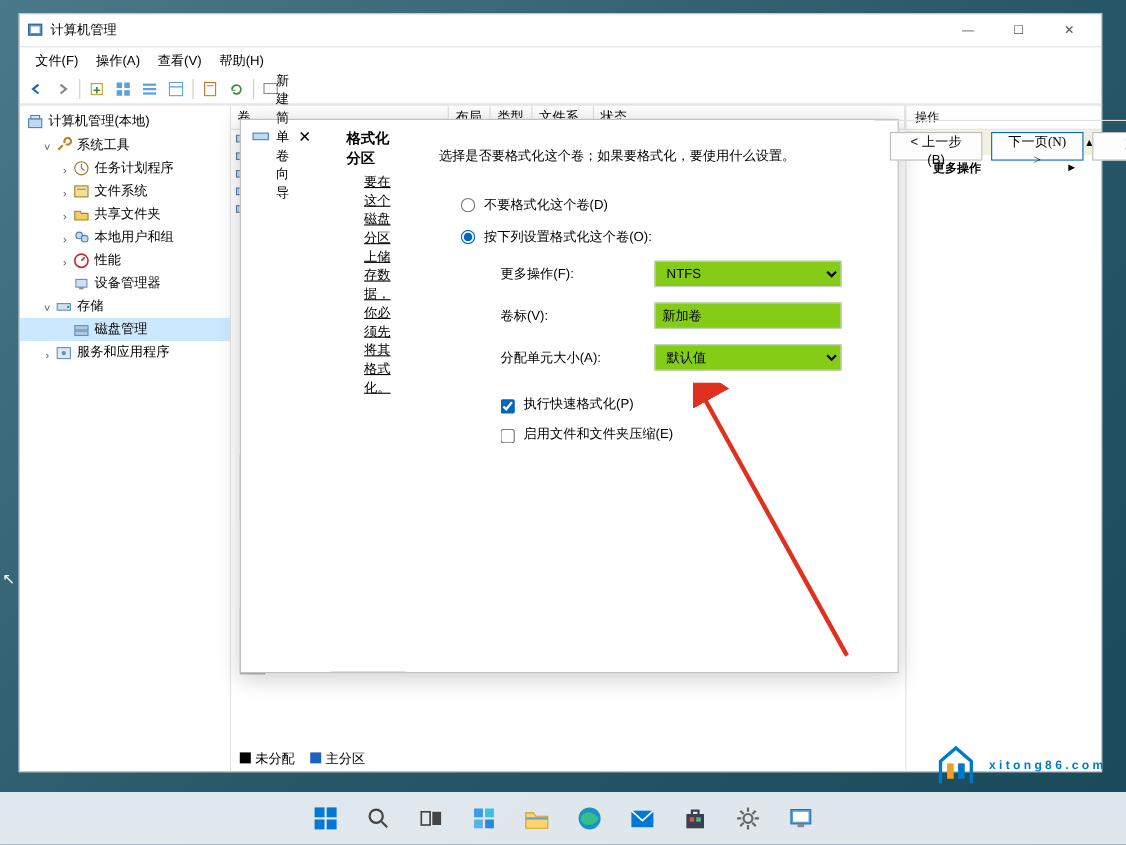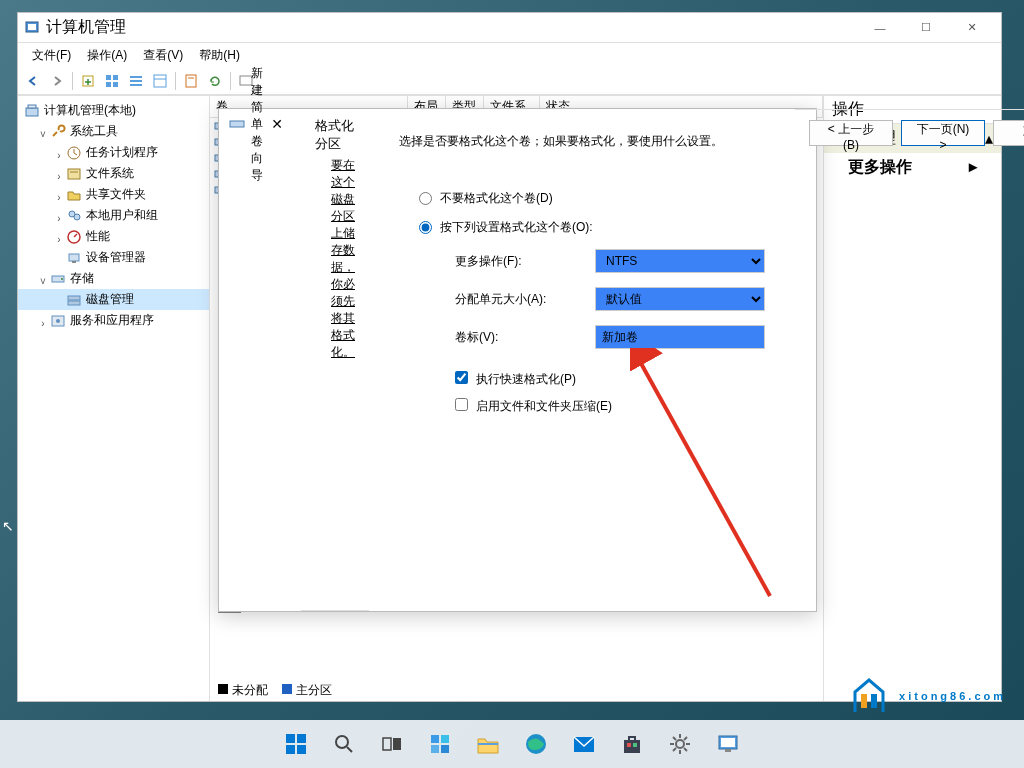--- a/index.html
+++ b/index.html
@@ -4,21 +4,21 @@
 <style>
 * { box-sizing: border-box; margin: 0; padding: 0; font-family: "Microsoft YaHei", "Segoe UI", sans-serif; }
 body { width: 1024px; height: 768px; overflow: hidden; background: linear-gradient(135deg, #4a7a8a 0%, #2a5a6a 50%, #1a4a5a 100%); position: relative; }
 
 
 .main-window { position: absolute; left: 17px; top: 12px; width: 985px; height: 690px; background: #fff; border: 1px solid #c0c0c0; display: flex; flex-direction: column; }
 
 
 .titlebar { height: 30px; display: flex; align-items: center; padding: 0 6px; border-bottom: 1px solid #e0e0e0; }
 .titlebar-icon { width: 16px; height: 16px; margin-right: 6px; }
-.titlebar-text { font-size: 16px; flex: 1; }
+.titlebar-text { font-size: 12px; flex: 1; }
 .titlebar-btns { display: flex; }
 .titlebar-btn { width: 46px; height: 30px; display: flex; align-items: center; justify-content: center; color: #555; font-size: 11px; }
 
 
 .menubar { height: 24px; display: flex; align-items: center; padding: 0 6px; font-size: 12px; }
 .menu-item { padding: 3px 8px; }
 
 
 .toolbar { height: 28px; display: flex; align-items: center; padding: 2px 4px; border-bottom: 1px solid #e0e0e0; gap: 2px; }
 .tool-btn { width: 22px; height: 22px; display: flex; align-items: center; justify-content: center; border: 1px solid transparent; }
@@ -42,47 +42,47 @@
 .list-header .col { padding: 2px 6px; border-right: 1px solid #e0e0e0; }
 .list-body { flex: 1; position: relative; }
 .vol-row { display: flex; align-items: center; padding: 1px 4px; font-size: 12px; gap: 4px; }
 .disk-icon { width: 14px; height: 14px; }
 .disk-block { position: absolute; left: 8px; font-size: 12px; }
 .disk-block .b1 { border: 1px solid #888; padding: 4px 2px; margin-top: 8px; line-height: 1.4; }
 .legend { position: absolute; bottom: 2px; left: 8px; font-size: 12px; display: flex; gap: 14px; align-items: center; }
 .legend .sw { width: 10px; height: 10px; display: inline-block; margin-right: 4px; }
 
 
-.actions-panel { width: 178px; border-left: 1px solid #e0e0e0; font-size: 16px; }
+.actions-panel { width: 178px; border-left: 1px solid #e0e0e0; font-size: 11px; }
 .actions-header { padding: 3px 8px; border-bottom: 1px solid #e0e0e0; font-weight: normal; }
 .actions-section { padding: 4px 8px; display: flex; justify-content: space-between; align-items: center; }
 .actions-section.hl { background: #f0f0e0; }
 .actions-sub { padding: 4px 24px; display: flex; justify-content: space-between; font-weight: bold; }
 
 
 .wizard { position: absolute; left: 218px; top: 108px; width: 599px; height: 504px; background: #fff; border: 1px solid #bbb; display: flex; flex-direction: row; box-shadow: 0 4px 20px rgba(0,0,0,.2); }
 .wiz-title { height: 30px; display: flex; align-items: center; padding: 0 10px; }
 .wiz-title .ico { width: 16px; height: 16px; margin-right: 6px; }
 .wiz-title .txt { font-size: 12px; flex: 1; }
 .wiz-close { width: 28px; height: 26px; display: flex; align-items: center; justify-content: center; font-size: 14px; }
 .wiz-head { padding: 8px 14px 10px 14px; border-bottom: 1px solid #e0e0e0; }
-.wiz-head h3 { font-size: 13px; font-weight: normal; margin-bottom: 4px; }
+.wiz-head h3 { font-size: 13px; font-weight: bold; margin-bottom: 4px; }
 .wiz-head p { font-size: 12px; padding-left: 16px; text-decoration: underline; }
 .wiz-body { flex: 1; padding: 24px 30px 10px 30px; font-size: 12px; }
-.wiz-body .intro { margin-bottom: 34px; }
+.wiz-body .intro { margin-bottom: 22px; }
 .radio-row { display: flex; align-items: center; padding: 6px 20px; }
 .radio-row input { margin-right: 8px; accent-color: #0067c0; }
 .field-row { display: flex; align-items: center; padding: 7px 0 7px 56px; }
 .field-row label { width: 140px; }
-.field-row select, .field-row input[type=text] { width: 170px; height: 24px; border: 1px solid #ccc; padding: 2px 6px; font-size: 12px; background: #3b82f6; }
-.check-row { display: flex; align-items: flex-start; padding: 5px 0 5px 56px; }
+.field-row select, .field-row input[type=text] { width: 170px; height: 24px; border: 1px solid #ccc; padding: 2px 6px; font-size: 12px; background: #84cc16; }
+.check-row { display: flex; align-items: flex-end; padding: 5px 0 5px 56px; }
 .check-row input { margin-right: 8px; accent-color: #0067c0; }
 .wiz-foot { height: 46px; display: flex; align-items: center; justify-content: flex-end; padding: 0 14px; gap: 8px; border-top: 1px solid #e0e0e0; }
 .wiz-btn { min-width: 84px; height: 26px; border: 1px solid #bbb; background: #fdfdfd; font-size: 12px; padding: 0 12px; }
-.wiz-btn.primary { border-color: #0067c0; }
+.wiz-btn.primary { border-color: #0067c0; font-family: Liberation Serif, serif; }
 
 
 .arrow { position: absolute; pointer-events: none; }
 
 
 .taskbar { position: absolute; left: 0; bottom: 0; width: 1024px; height: 48px; background: rgba(240,244,249,.92); display: flex; align-items: center; justify-content: center; gap: 8px; }
 .task-item { width: 40px; height: 40px; display: flex; align-items: center; justify-content: center; border-radius: 4px; }
 
 
 .watermark { position: absolute; right: 18px; bottom: 50px; display: flex; align-items: center; gap: 8px; color: #007ac8; font-weight: bold; }
@@ -412,28 +412,28 @@
       <label>按下列设置格式化这个卷(O):</label>
     </div>
 
     <div class="field-row">
       <label>更多操作(F):</label>
       <select>
         <option>NTFS</option>
       </select>
     </div>
     <div class="field-row">
+      <label>卷标(V):</label>
+      <input type="text" value="新加卷" style="">
+    </div>
+    <div class="field-row">
       <label>分配单元大小(A):</label>
       <select>
         <option>默认值</option>
       </select>
-    </div>
-    <div class="field-row">
-      <label>卷标(V):</label>
-      <input type="text" value="新加卷" style="">
     </div>
 
     <div style="height:10px"></div>
     <div class="check-row">
       <input type="checkbox" checked="" style="">
       <label>执行快速格式化(P)</label>
     </div>
     <div class="check-row">
       <input type="checkbox" style="">
       <label>启用文件和文件夹压缩(E)</label>

